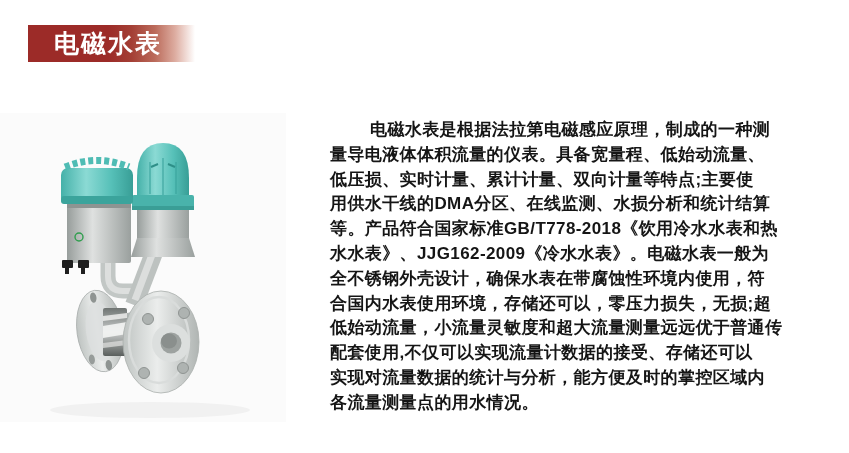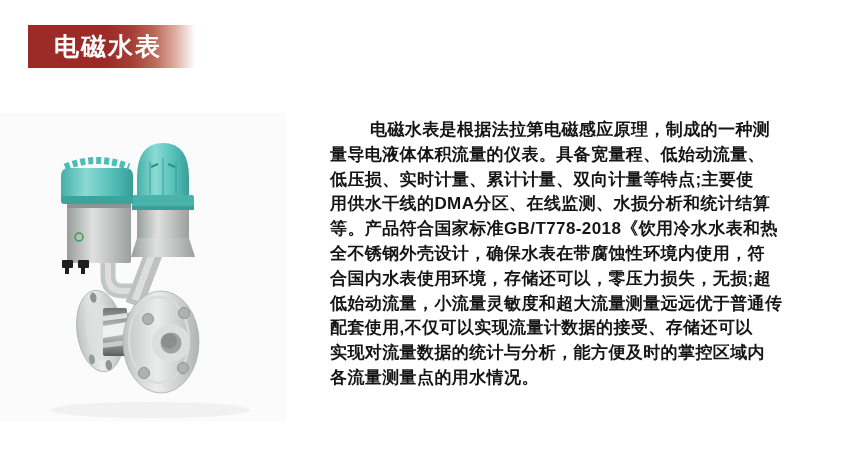--- a/index.html
+++ b/index.html
@@ -7,21 +7,21 @@
     width: 849px; height: 453px;
     background: #ffffff;
     font-family: "Liberation Sans", "DejaVu Sans", sans-serif;
     overflow: hidden;
   }
   .page { position: relative; width: 849px; height: 453px; }
 
   
   .banner {
     position: absolute; left: 28px; top: 25px;
-    width: 167px; height: 43px;
+    width: 167px; height: 37px;
     background: linear-gradient(90deg,
       #9c2b28 0%, #9c2b28 48%, #a43f35 62%,
       #bb6b5b 76%, #ddaca0 88%, #ffffff 100%);
     display: flex; align-items: center;
   }
   .banner-title {
     color: #ffffff; font-weight: 700; font-size: 25px;
     letter-spacing: 2px; padding-left: 26px; white-space: nowrap;
     line-height: 1;
   }
@@ -143,20 +143,21 @@
       </g>
     </svg>
   </figure>
 
   <div class="article">
     <div class="line">电磁水表是根据法拉第电磁感应原理，制成的一种测</div>
     <div class="line">量导电液体体积流量的仪表。具备宽量程、低始动流量、</div>
     <div class="line">低压损、实时计量、累计计量、双向计量等特点;主要使</div>
     <div class="line">用供水干线的DMA分区、在线监测、水损分析和统计结算</div>
     <div class="line">等。产品符合国家标准GB/T778-2018《饮用冷水水表和热</div>
+    <div class="line">水水表》、JJG162-2009《冷水水表》。电磁水表一般为</div>
     <div class="line">全不锈钢外壳设计，确保水表在带腐蚀性环境内使用，符</div>
     <div class="line">合国内水表使用环境，存储还可以，零压力损失，无损;超</div>
     <div class="line">低始动流量，小流量灵敏度和超大流量测量远远优于普通传</div>
     <div class="line">配套使用,不仅可以实现流量计数据的接受、存储还可以</div>
     <div class="line">实现对流量数据的统计与分析，能方便及时的掌控区域内</div>
     <div class="line">各流量测量点的用水情况。</div>
   </div>
 
 </div>
 

